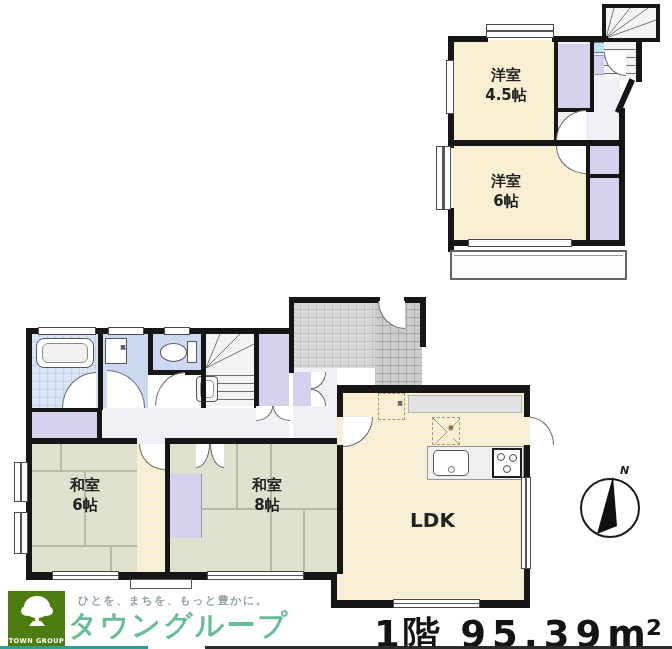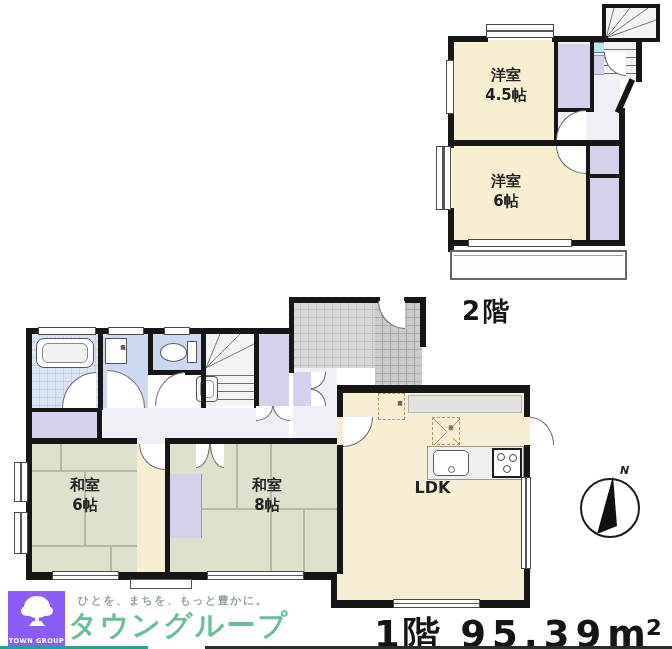--- a/index.html
+++ b/index.html
@@ -40,21 +40,21 @@
   .floorbar{position:absolute;display:flex;align-items:baseline;justify-content:space-between;
     font-weight:bold;color:#141414;}
   .floorbar .num{letter-spacing:6px;}
   .floorbar .flab{letter-spacing:3px;}
   .dashbox{position:absolute;border:1px dashed #b09a6a;color:#6d6149;overflow:hidden;}
   .vtext{writing-mode:vertical-rl;font-size:5px;line-height:1.15;letter-spacing:0;}
   .fixture{position:absolute;background:#fff;border:1.4px solid #555;}
   .balcony{position:absolute;border:2px solid #666;background:#fdfdfd;}
   .footer-tagline{position:absolute;font-size:11px;letter-spacing:1.5px;color:#93a59d;font-weight:bold;}
   .footer-brand{position:absolute;font-size:29px;font-weight:bold;letter-spacing:2px;color:#6abd96;}
-  .logo-box{position:absolute;background:#8b5cf6;color:#fff;text-align:center;}
+  .logo-box{position:absolute;background:#4d7c0f;color:#fff;text-align:center;}
   .logo-caption{position:absolute;font-size:6.5px;font-weight:bold;letter-spacing:.5px;color:#fff;width:100%;bottom:3px;left:0;text-align:center;}
 </style>
 </head>
 <body>
 
 <div class="stage">
 
   <div class="room hall" style="left:556px;top:40px;width:64px;height:102px;"></div>
   <div class="room cream" style="left:452px;top:40px;width:102px;height:102px;"></div>
   <div class="room cream" style="left:452px;top:146px;width:134px;height:96px;"></div>
@@ -105,21 +105,20 @@
 
   <div class="rlabel" style="left:462px;top:66px;width:88px;">
     <div>洋室</div>
     <div>4.5帖</div>
   </div>
   <div class="rlabel" style="left:462px;top:172px;width:88px;">
     <div>洋室</div>
     <div>6帖</div>
   </div>
   <div class="floorbar" style="left:462px;top:294px;width:206px;font-size:26px;">
-    <span class="flab">2階</span>
   </div>
 
   <div class="room bathtile" style="left:32px;top:334px;width:66px;height:76px;"></div>
   <div class="room wet" style="left:103px;top:334px;width:45px;height:76px;"></div>
   <div class="room wet" style="left:153px;top:334px;width:48px;height:36px;"></div>
   <div class="abs stair" style="left:206px;top:334px;width:48px;height:34px;">
     <svg width="48" height="34" style="position:absolute;left:0;top:0;">
       <line x1="0" y1="34" x2="14" y2="0" stroke="#777" stroke-width="1"></line>
       <line x1="0" y1="34" x2="34" y2="0" stroke="#777" stroke-width="1"></line>
       <line x1="0" y1="34" x2="48" y2="10" stroke="#777" stroke-width="1"></line>
@@ -246,21 +245,21 @@
   <div class="arc tr" style="left:530px;top:417px;width:24px;height:28px;"></div>
 
   <div class="rlabel" style="left:40px;top:476px;width:90px;">
     <div>和室</div>
     <div>6帖</div>
   </div>
   <div class="rlabel" style="left:222px;top:476px;width:90px;">
     <div>和室</div>
     <div>8帖</div>
   </div>
-  <div class="rlabel" style="left:380px;top:478px;width:105px;font-size:16px;">
+  <div class="rlabel" style="left:380px;top:507px;width:105px;font-size:20px;">
     <div>LDK</div>
   </div>
   <div class="floorbar" style="left:374px;top:610px;width:288px;font-size:37px;">
     <span class="flab">1階</span>
     <span><span class="num">95.39</span><span>m²</span></span>
   </div>
 
   <div class="abs" style="left:576px;top:464px;width:72px;height:80px;">
     <svg width="72" height="80">
       <circle cx="34" cy="44" r="29" fill="none" stroke="#1b1b1b" stroke-width="2"></circle>

